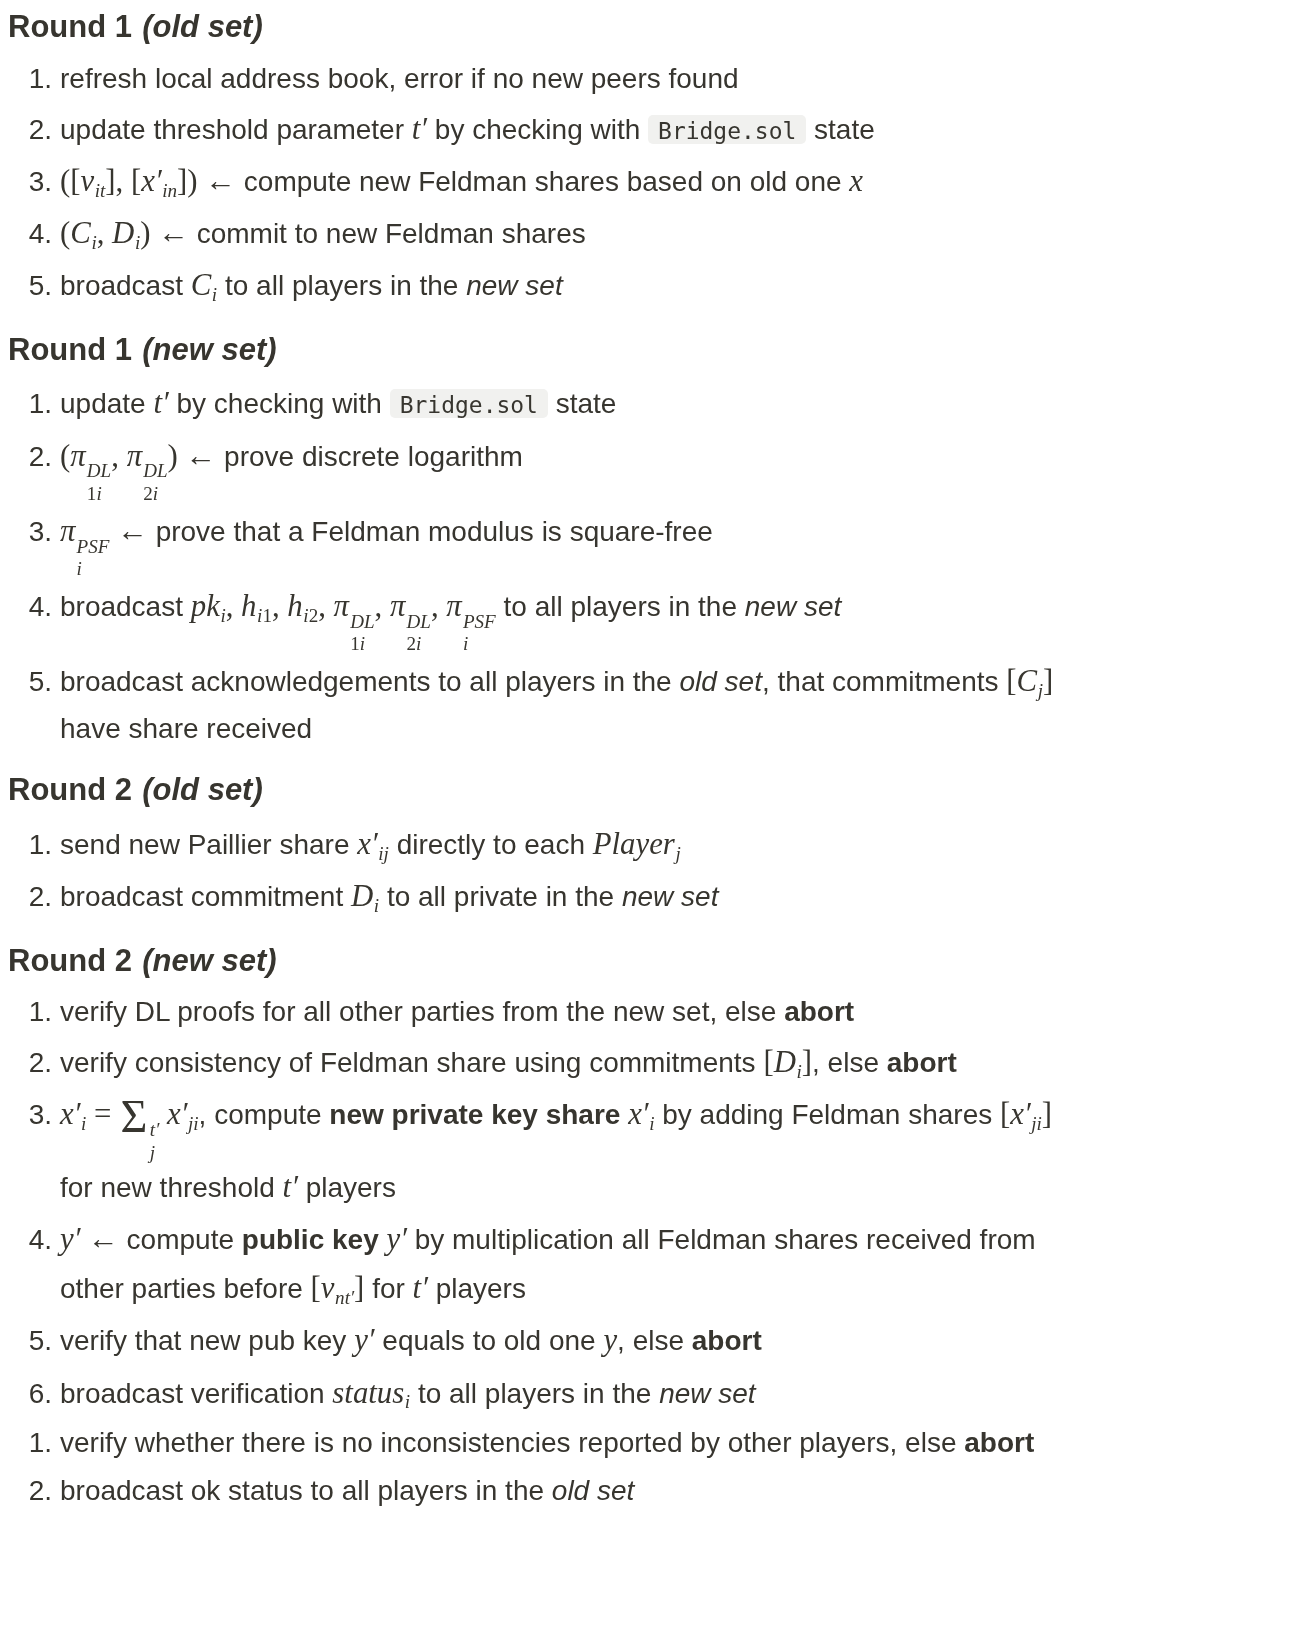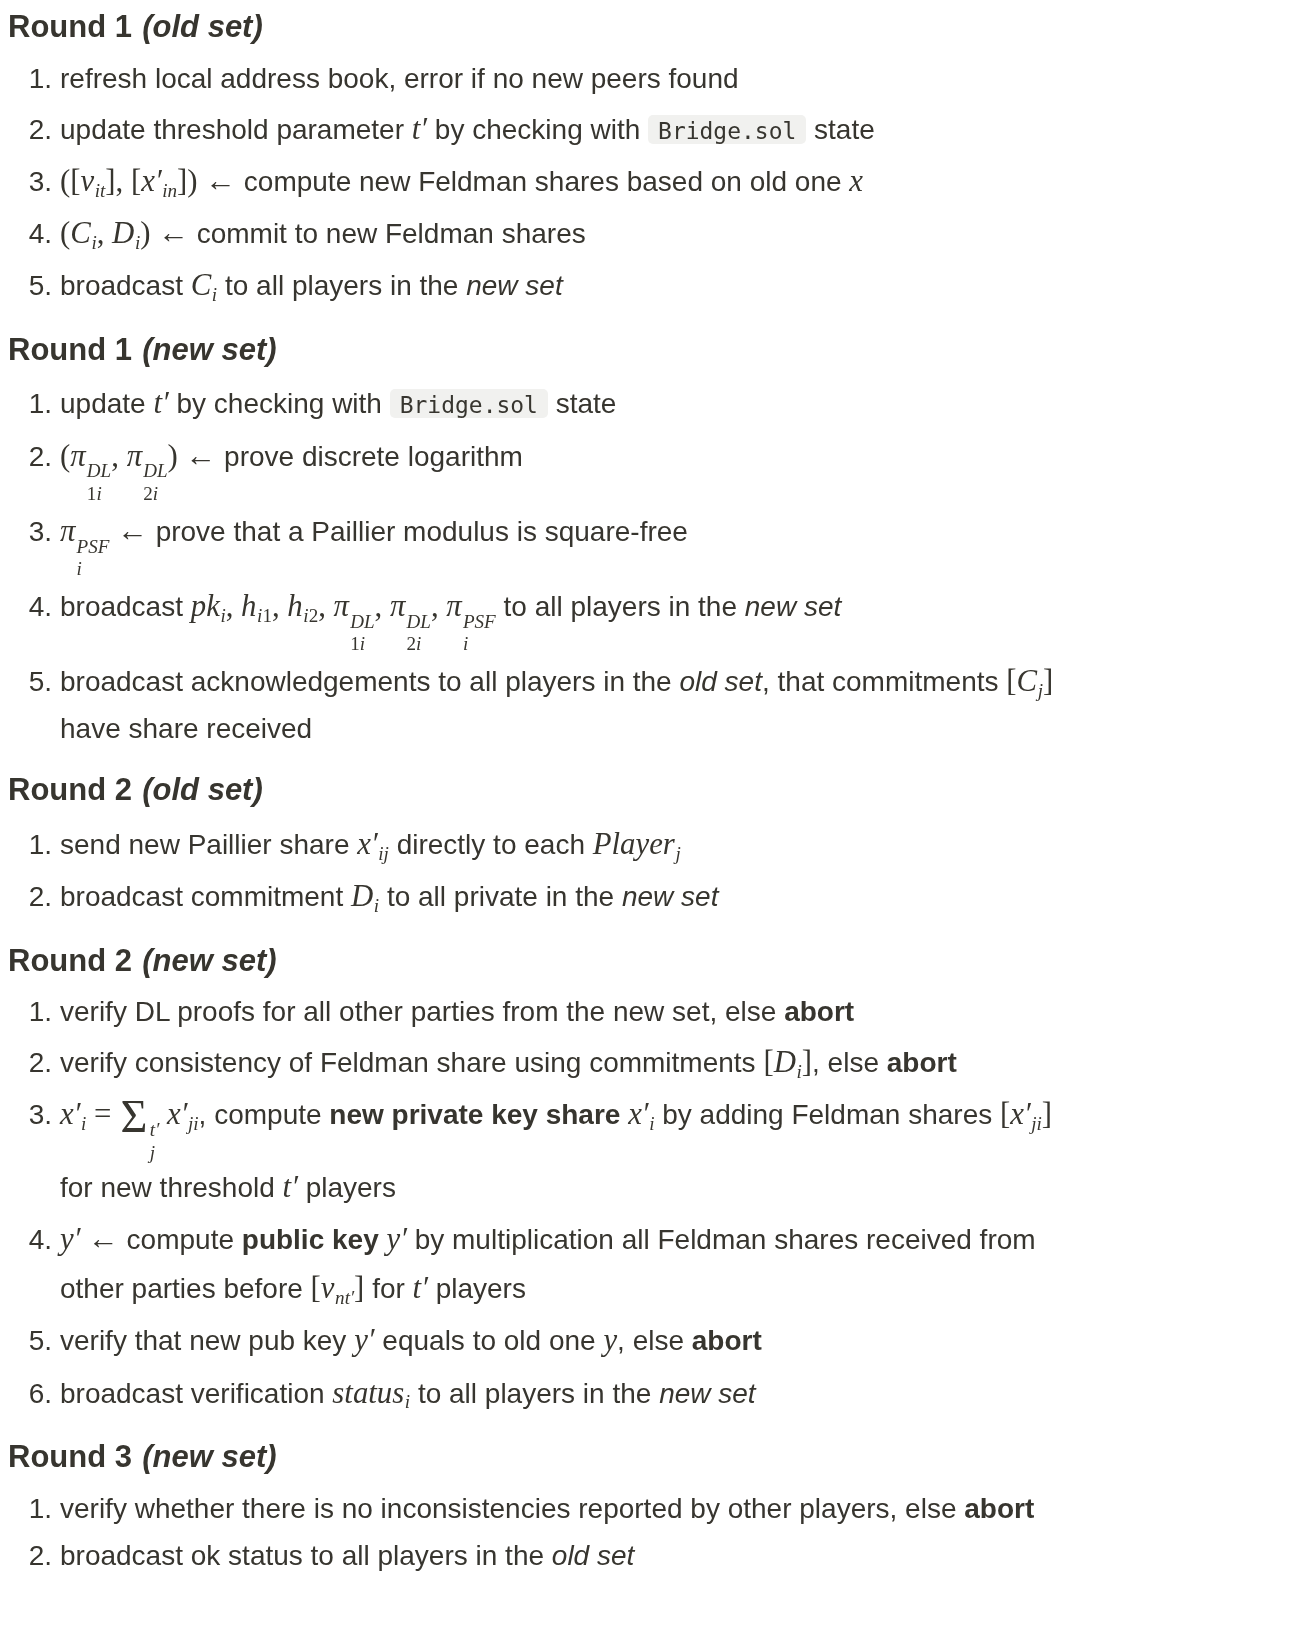--- a/index.html
+++ b/index.html
@@ -121,21 +121,21 @@
               </span><span class="up">, </span><span class="it">π</span><span class="supsub">
                 <span class="s-top"><span class="it">DL</span></span>
                 <span class="s-bot"><span class="up">2</span><span class="it">i</span></span>
               </span><span class="up">) ← </span></span><span>prove discrete logarithm</span></span>
         </div>
         <div class="item">
           <span class="num">3.</span>
           <span class="item-content"><span class="math"><span class="it">π</span><span class="supsub">
                 <span class="s-top"><span class="it">PSF</span></span>
                 <span class="s-bot"><span class="it">i</span></span>
-              </span><span class="it"> </span><span class="up">← </span></span><span>prove that a Paillier modulus is square-free</span></span>
+              </span><span class="it"> </span><span class="up">← </span></span><span>prove that a Feldman modulus is square-free</span></span>
         </div>
         <div class="item">
           <span class="num">4.</span>
           <span class="item-content"><span>broadcast </span><span class="math"><span class="it">pk</span><sub class="script"><span class="it">i</span></sub><span class="up">, </span><span class="it">h</span><sub class="script"><span class="it">i</span><span class="up">1</span></sub><span class="up">, </span><span class="it">h</span><sub class="script"><span class="it">i</span><span class="up">2</span></sub><span class="up">, </span><span class="it">π</span><span class="supsub">
                 <span class="s-top"><span class="it">DL</span></span>
                 <span class="s-bot"><span class="up">1</span><span class="it">i</span></span>
               </span><span class="up">, </span><span class="it">π</span><span class="supsub">
                 <span class="s-top"><span class="it">DL</span></span>
                 <span class="s-bot"><span class="up">2</span><span class="it">i</span></span>
               </span><span class="up">, </span><span class="it">π</span><span class="supsub">
@@ -182,21 +182,20 @@
         </div>
         <div class="item">
           <span class="num">5.</span>
           <span class="item-content"><span>verify that new pub key </span><span class="math"><span class="it">y′</span></span><span> equals to old one </span><span class="math"><span class="it">y</span></span><span>, else </span><strong>abort</strong></span>
         </div>
         <div class="item">
           <span class="num">6.</span>
           <span class="item-content"><span>broadcast verification </span><span class="math"><span class="it">status</span><sub class="script"><span class="it">i</span></sub></span><span> to all players in the </span><em>new set</em></span>
         </div>
       </div>
-      <div class="section-heading"><span class="h-title">Round 3</span><em class="h-qualifier">(new set)</em></div>
       <div class="list">
         <div class="item">
           <span class="num">1.</span>
           <span class="item-content"><span>verify whether there is no inconsistencies reported by other players, else </span><strong>abort</strong></span>
         </div>
         <div class="item">
           <span class="num">2.</span>
           <span class="item-content"><span>broadcast ok status to all players in the </span><em>old set</em></span>
         </div>
       </div>

